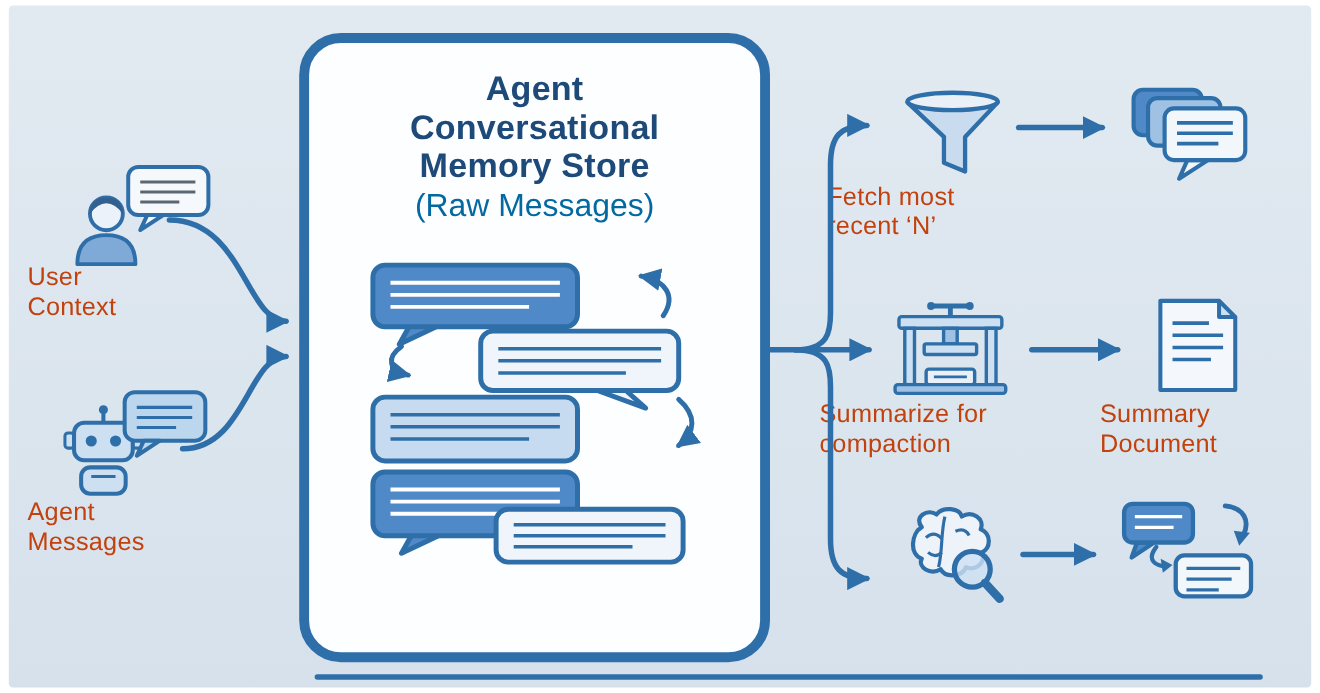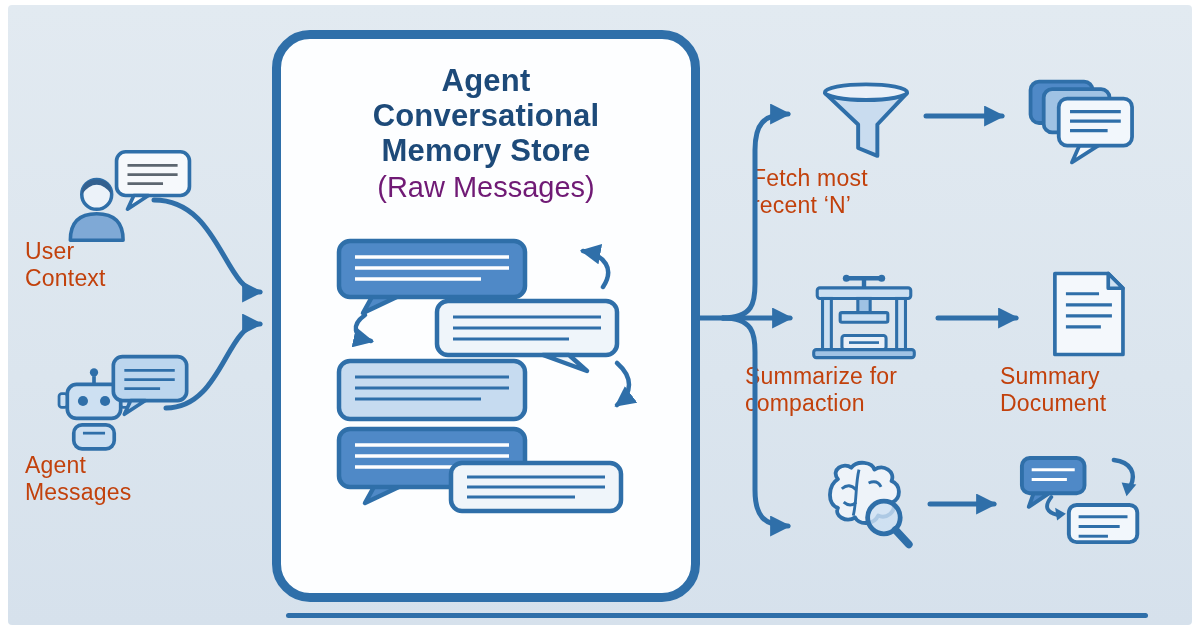--- a/index.html
+++ b/index.html
@@ -7,21 +7,21 @@
   .page { position:relative; width:1200px; height:630px; background:#ffffff; overflow:hidden; }
   .canvas { position:absolute; left:8px; top:5px; width:1184px; height:620px;
             background:linear-gradient(180deg,#e2eaf1 0%, #dbe5ee 60%, #d6e1ec 100%);
             border-radius:4px; }
 
   .store-box { position:absolute; left:272px; top:30px; width:428px; height:572px;
                background:#fdfeff; border:9px solid #2f6fa9; border-radius:38px; }
   .store-title { margin-top:24px; text-align:center; font-weight:bold; font-size:31px;
                  line-height:35px; color:#1d4a79; white-space:pre-line; letter-spacing:.2px; }
   .store-subtitle { text-align:center; font-weight:400; font-size:29px; line-height:34px;
-                    color:#701a75; margin-top:2px; }
+                    color:#0369a1; margin-top:2px; }
   .bubbles { position:absolute; left:50px; top:196px; width:312px; height:286px; }
 
   .lbl { position:absolute; text-align:left; font-size:23px; line-height:27px;
          color:#c2410c; white-space:pre-line; letter-spacing:.2px; }
 
   .icon { position:absolute; }
   .icon svg { display:block; width:100%; height:100%; }
 
   .overlay { position:absolute; left:0; top:0; width:1200px; height:630px; pointer-events:none; }
 

